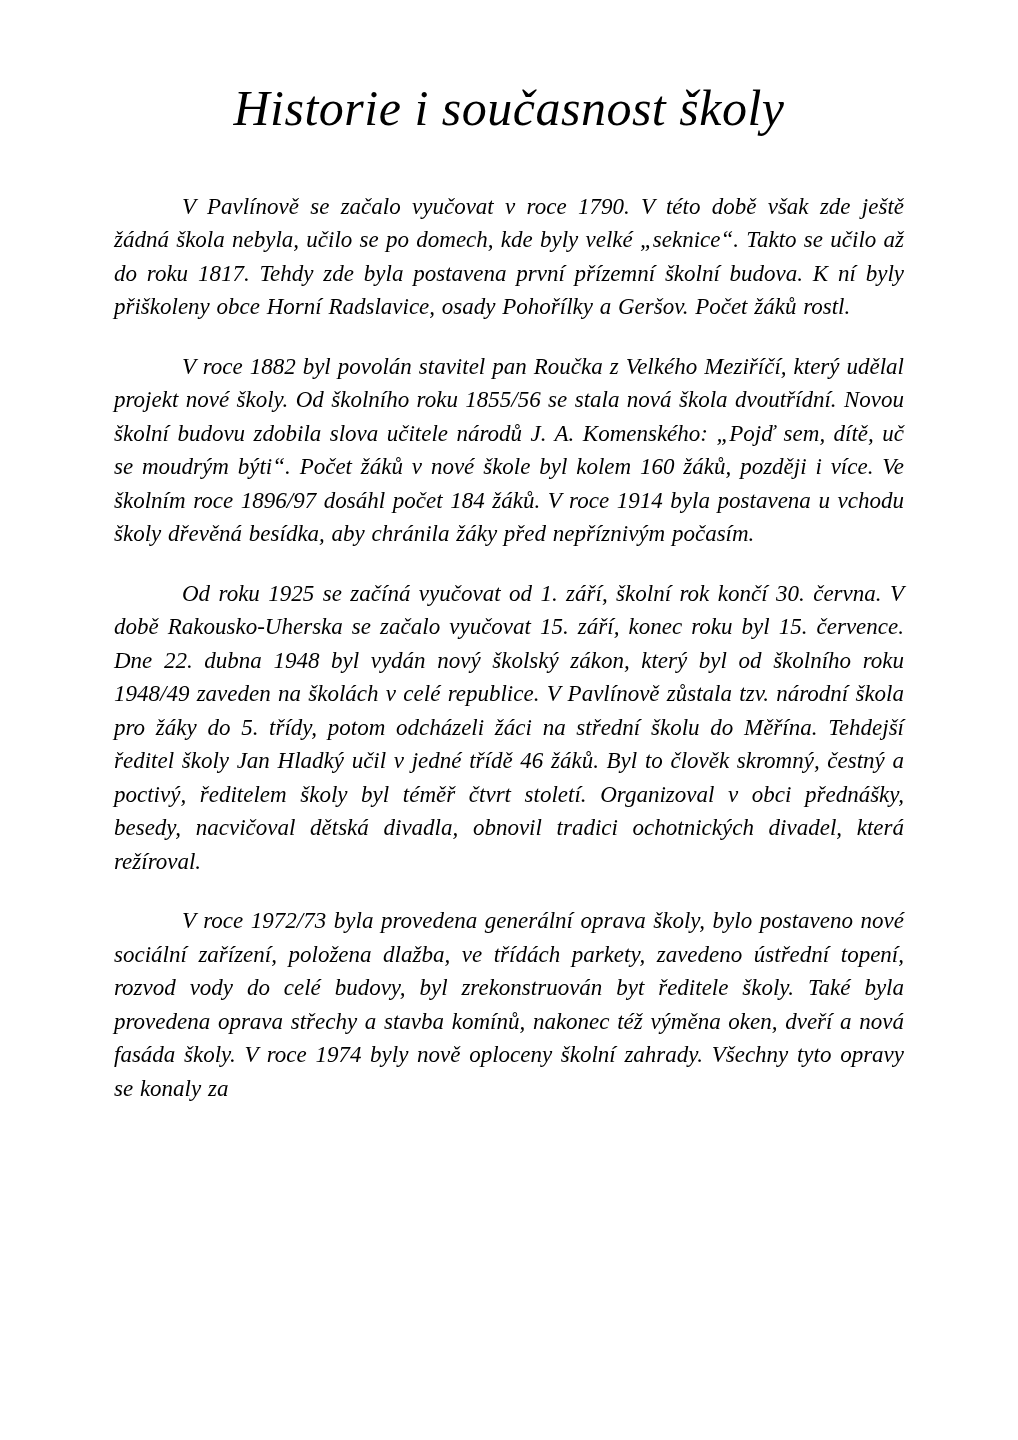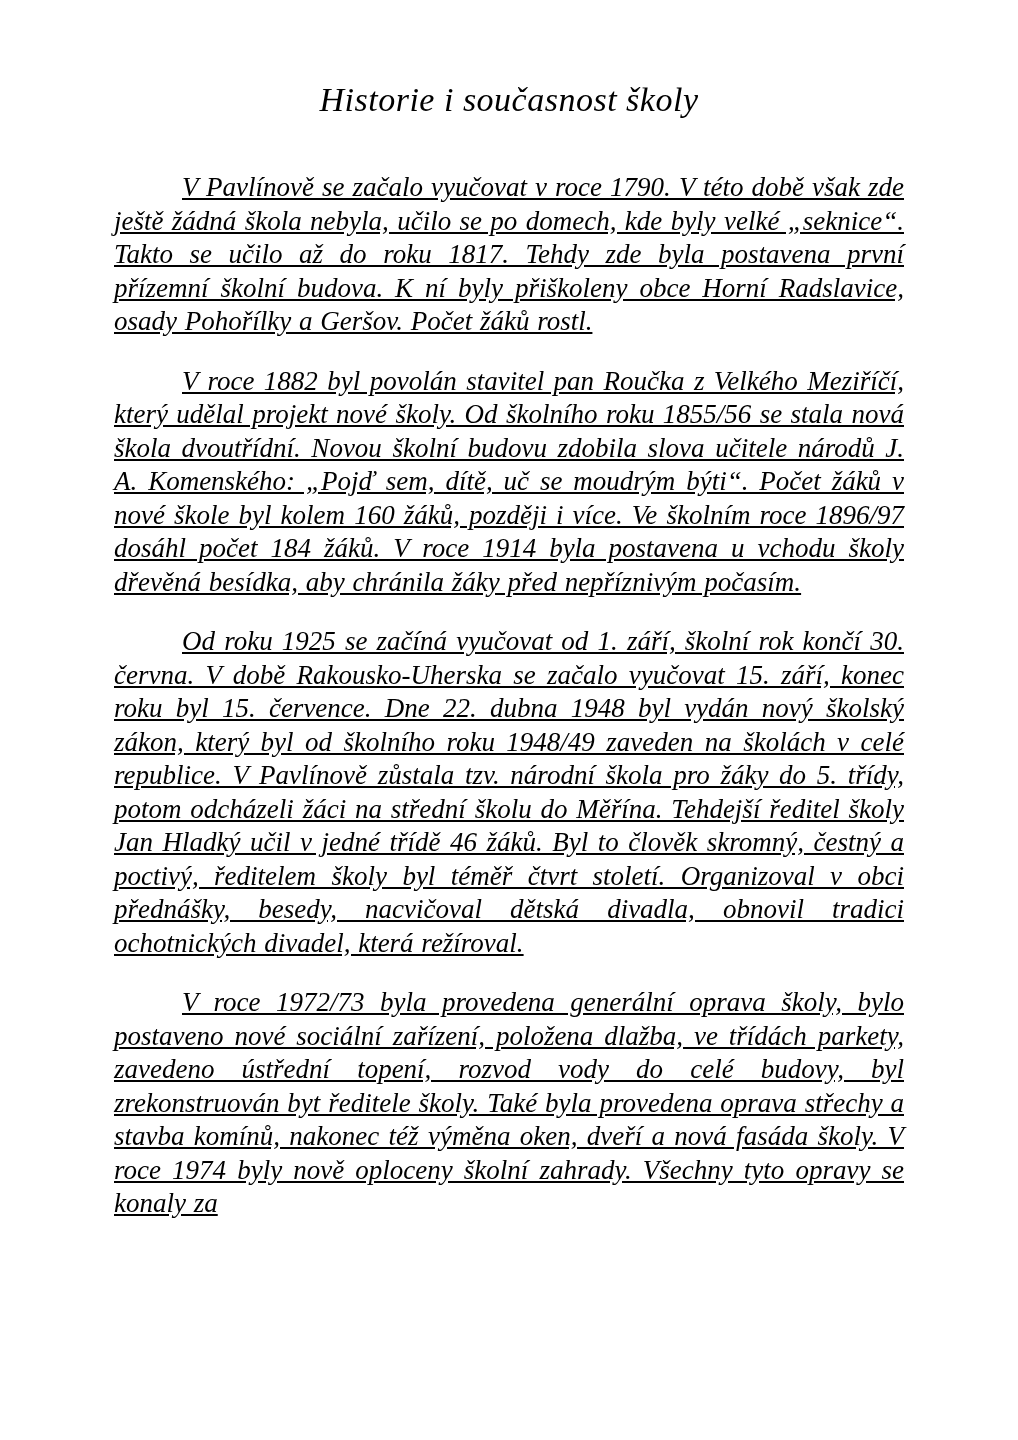--- a/index.html
+++ b/index.html
@@ -18,35 +18,34 @@
     box-sizing: border-box;
     width: 1018px;
     height: 1440px;
     padding: 80px 114px 0 114px;
     background: #ffffff;
   }
   .doc-title {
     margin: 0 0 52px 0;
     font-style: italic;
     font-weight: normal;
-    font-size: 34px;
+    font-size: 50px;
     line-height: 1.15;
     text-align: center;
     letter-spacing: 0.5px;
   }
   .doc-body p {
     margin: 0 0 26px 0;
     font-style: italic;
-    font-size: 27px;
+    font-size: 23px;
     line-height: 33.5px;
     text-align: justify;
     text-align-last: left;
     text-indent: 68px;
     word-spacing: 1px;
-    text-decoration: underline;
   }
   .doc-body p:last-child {
     margin-bottom: 16px;
   }
 </style>
 </head>
 <body>
 
 <div class="page">
   <h1 class="doc-title">Historie i současnost školy</h1>

